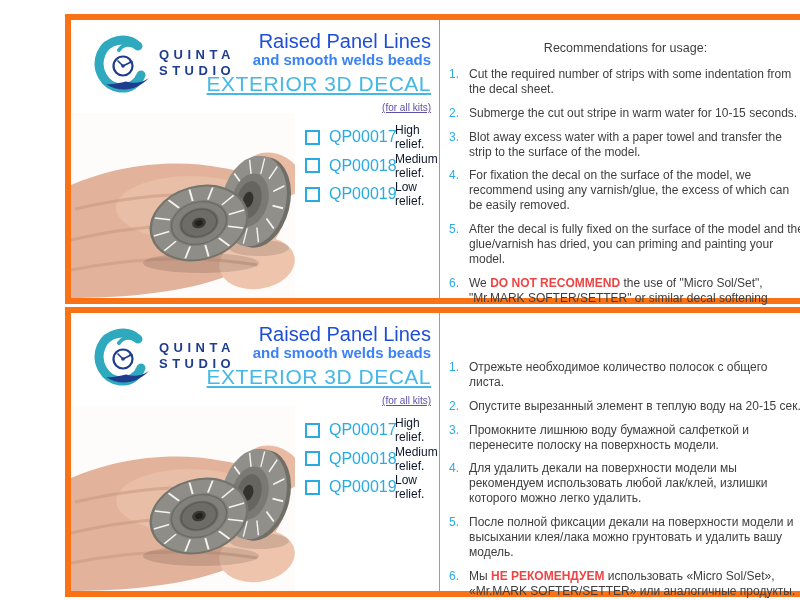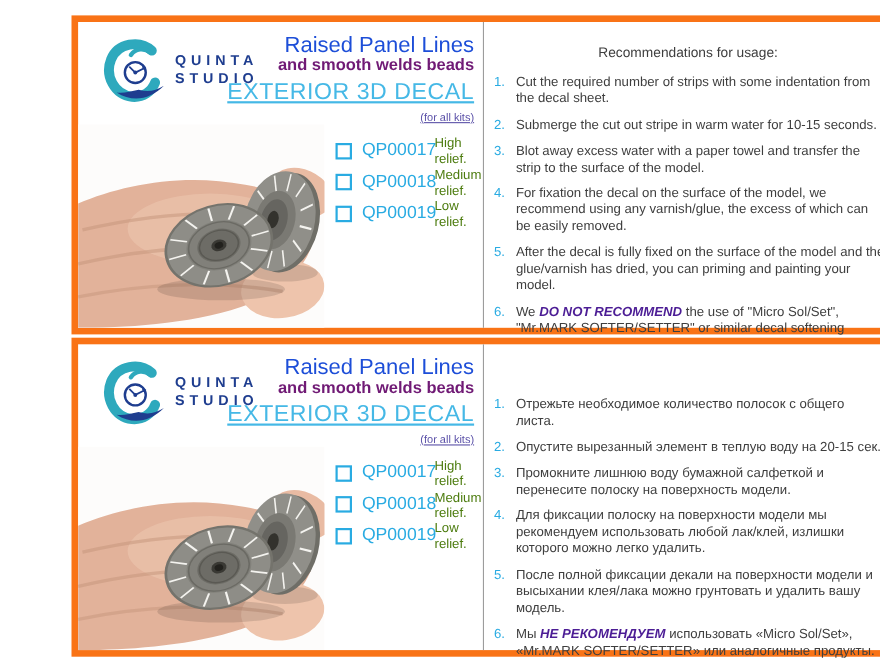--- a/index.html
+++ b/index.html
@@ -9,38 +9,38 @@
   .panel.p1{top:14px}
   .panel.p2{top:307px}
   .left-col{position:absolute;left:0;top:0;width:368px;height:100%;border-right:1px solid #9c9c9c;}
   .right-col{position:absolute;left:369px;top:0;width:371px;height:100%;}
 
   .logo{position:absolute;left:22px;top:13px;width:58px;height:66px;}
   .brand{position:absolute;left:88px;top:27px;color:#1e3d8f;font-weight:bold;font-size:13px;
          letter-spacing:4.5px;line-height:1.2;white-space:nowrap;}
   .titles{position:absolute;top:11px;right:8px;text-align:right;}
   .t1{font-size:20px;font-weight:normal;color:#1d4ed8;line-height:1.05;}
-  .t2{font-size:15px;font-weight:bold;color:#701a75;line-height:1.1;}
+  .t2{font-size:15px;font-weight:bold;color:#3b82f6;line-height:1.1;}
   .t3{font-size:21px;color:#45b8e6;line-height:1.2;margin-top:2px;letter-spacing:0.5px;text-decoration:underline;}
   .t4{font-size:10px;color:#5b51a8;margin-top:6px;text-decoration:underline;}
 
   .products{position:absolute;top:109px;left:234px;right:8px;}
   .prod-row{display:flex;align-items:center;height:16px;margin-bottom:12.5px;}
   .cbx{width:11px;height:11px;border:2px solid #29abe2;background:#fff;margin-right:9px;flex:none;}
   .pcode{font-size:16px;color:#29abe2;width:66px;flex:none;}
-  .prelief{font-size:12px;color:#4d7c0f;margin-left:auto;}
+  .prelief{font-size:12px;color:#0f172a;margin-left:auto;}
 
   .photo{position:absolute;left:0;bottom:0;width:224px;height:185px;}
 
   .instr-head{position:absolute;top:21px;left:0;width:100%;text-align:center;
               font-size:12.5px;color:#3e3e3e;}
   .steps{position:absolute;top:47px;left:9px;right:7px;}
   .step{display:flex;margin-bottom:9px;font-size:12px;color:#3e3e3e;line-height:1.24;}
   .step .num{color:#29abe2;width:14px;flex:none;margin-right:6px;}
-  .step .em{color:#4c1d95;font-weight:bold;font-style:italic;}
+  .step .em{color:#ef4444;font-weight:bold;}
 </style>
 </head>
 <body>
 
 <div class="page">
 
   <section class="panel p1">
     <div class="left-col">
 
       <div class="logo">
@@ -243,21 +243,21 @@
         <div class="step">
           <span class="num">2.</span>
           <span class="txt"><span>Опустите вырезанный элемент в теплую воду на 20-15 сек.</span><span class="em"></span><span></span></span>
         </div>
         <div class="step">
           <span class="num">3.</span>
           <span class="txt"><span>Промокните лишнюю воду бумажной салфеткой и перенесите полоску на поверхность модели.</span><span class="em"></span><span></span></span>
         </div>
         <div class="step">
           <span class="num">4.</span>
-          <span class="txt"><span>Для фиксации полоску на поверхности модели мы рекомендуем использовать любой лак/клей, излишки которого можно легко удалить.</span><span class="em"></span><span></span></span>
+          <span class="txt"><span>Для удалить декали на поверхности модели мы рекомендуем использовать любой лак/клей, излишки которого можно легко удалить.</span><span class="em"></span><span></span></span>
         </div>
         <div class="step">
           <span class="num">5.</span>
           <span class="txt"><span>После полной фиксации декали на поверхности модели и высыхании клея/лака можно грунтовать и удалить вашу модель.</span><span class="em"></span><span></span></span>
         </div>
         <div class="step">
           <span class="num">6.</span>
           <span class="txt"><span>Мы </span><span class="em">НЕ РЕКОМЕНДУЕМ</span><span> использовать «Micro Sol/Set», «Mr.MARK SOFTER/SETTER» или аналогичные продукты.</span></span>
         </div>
       </div>

